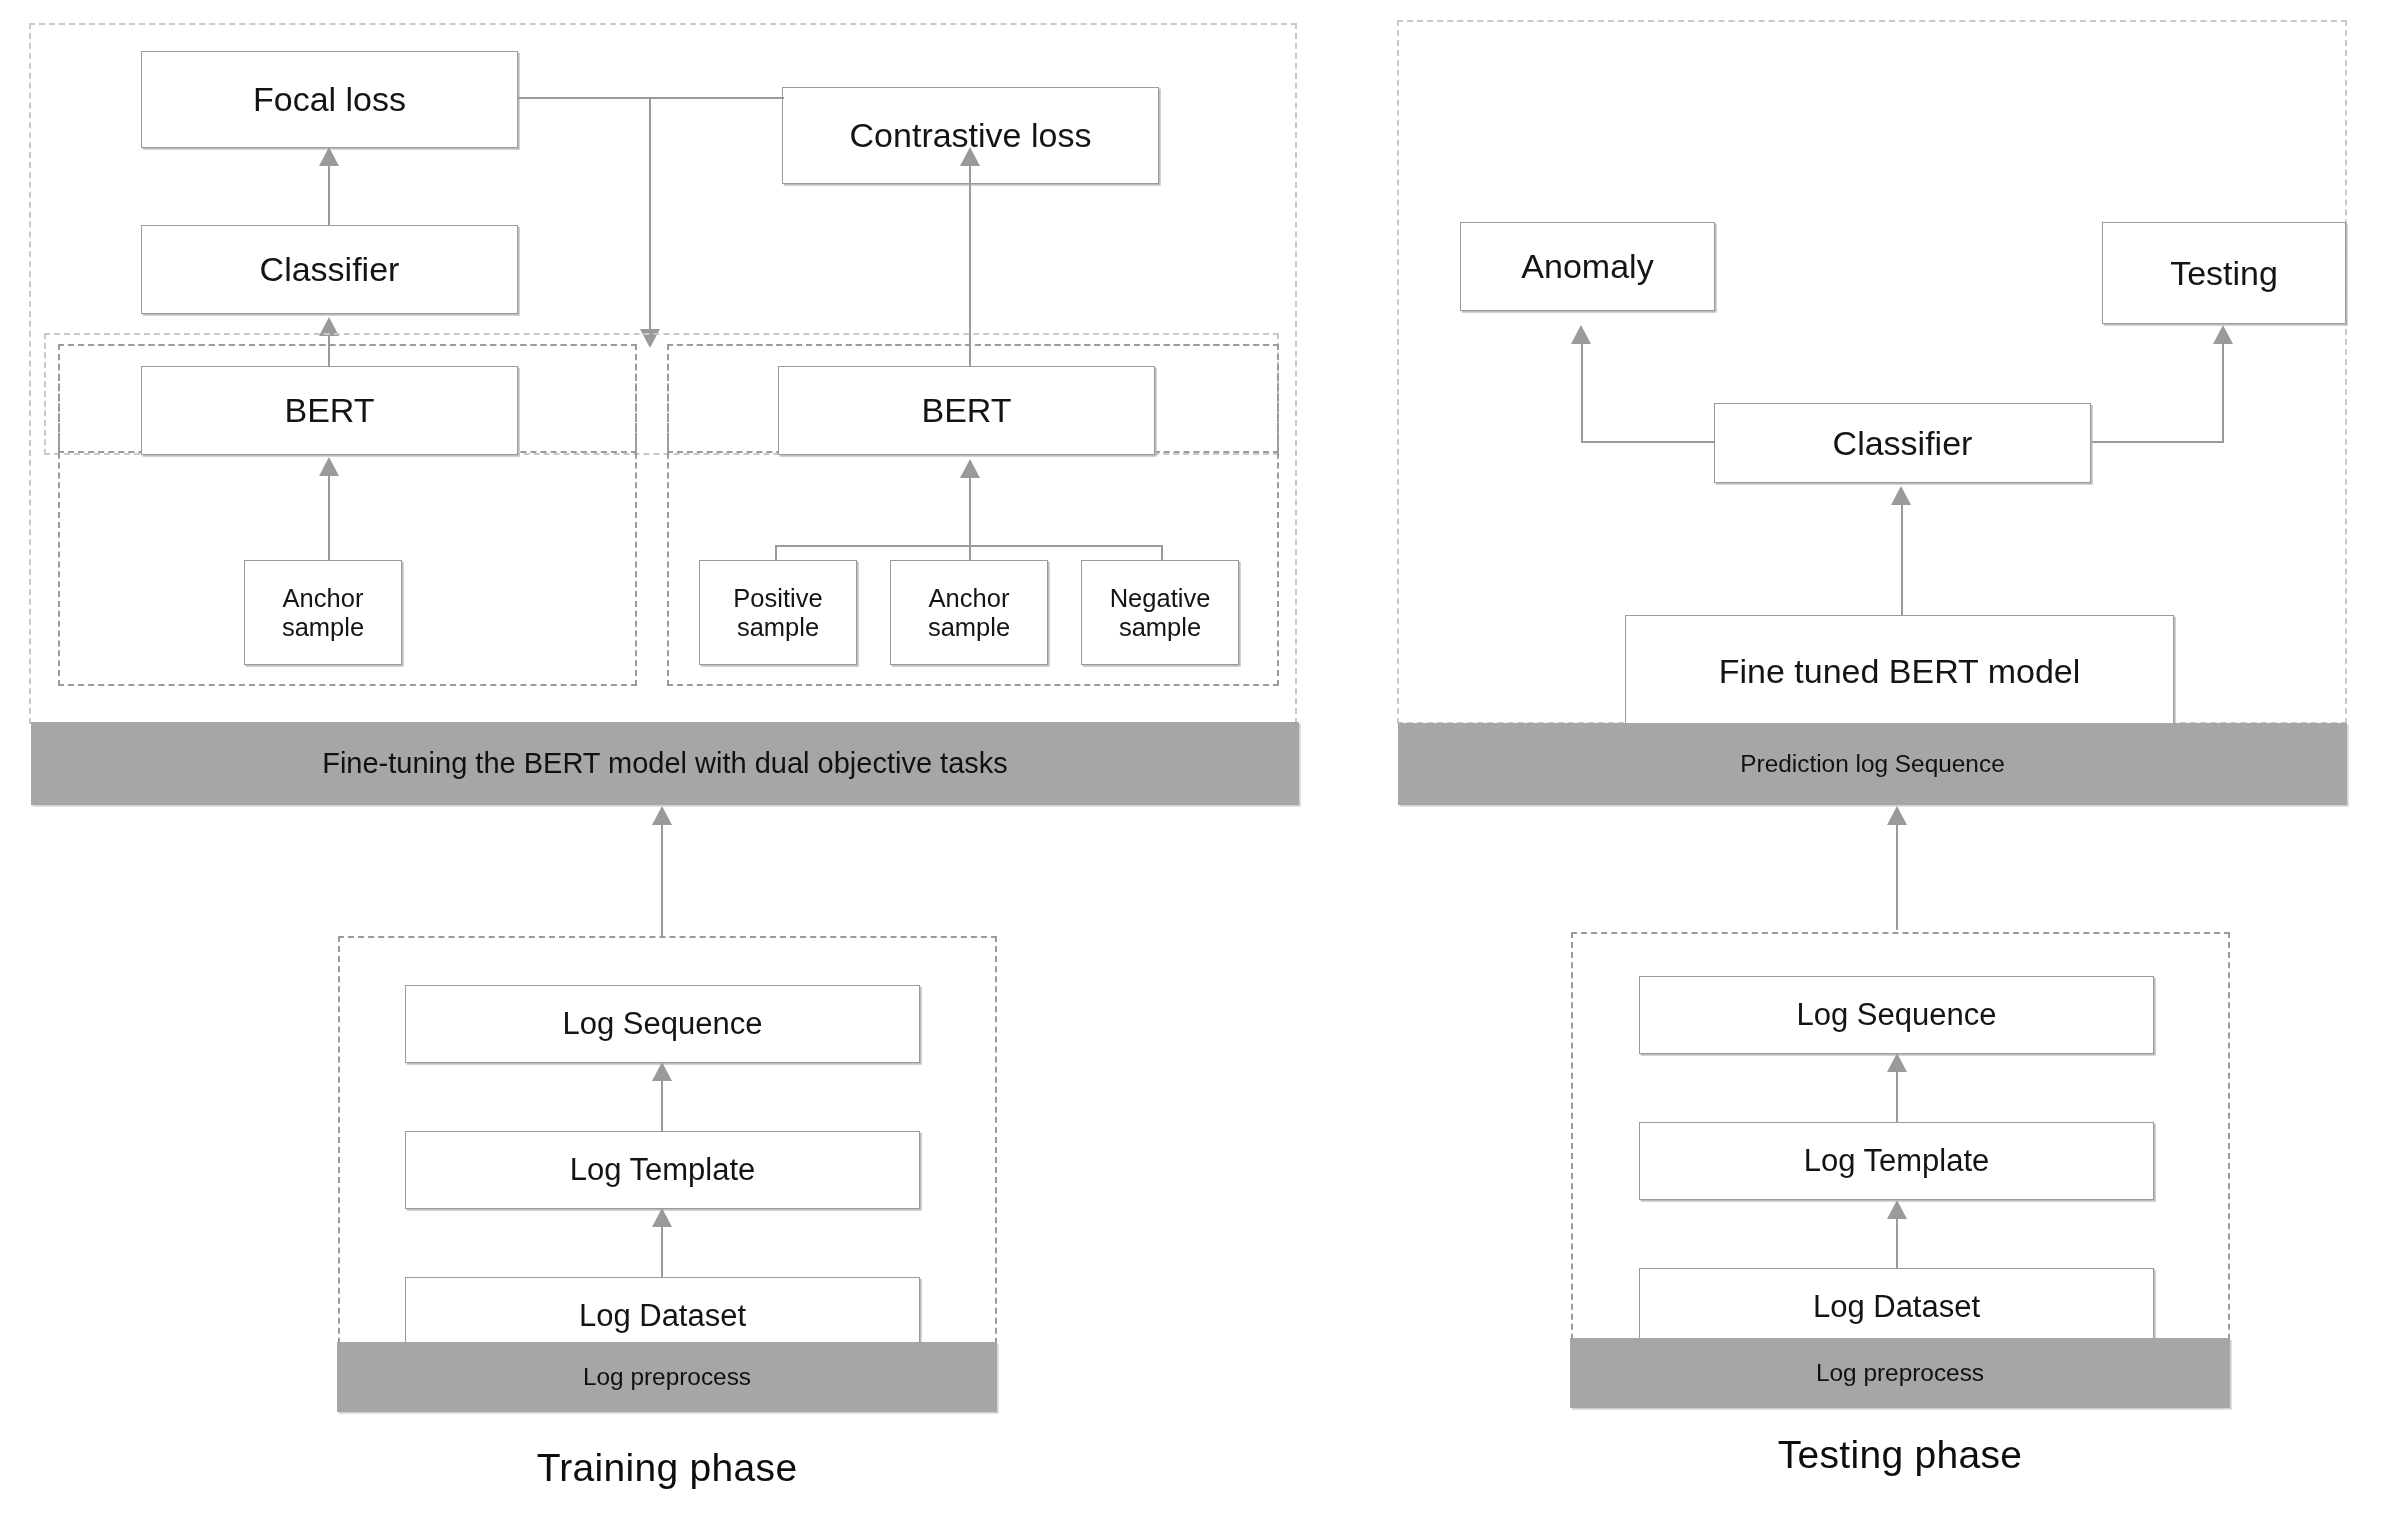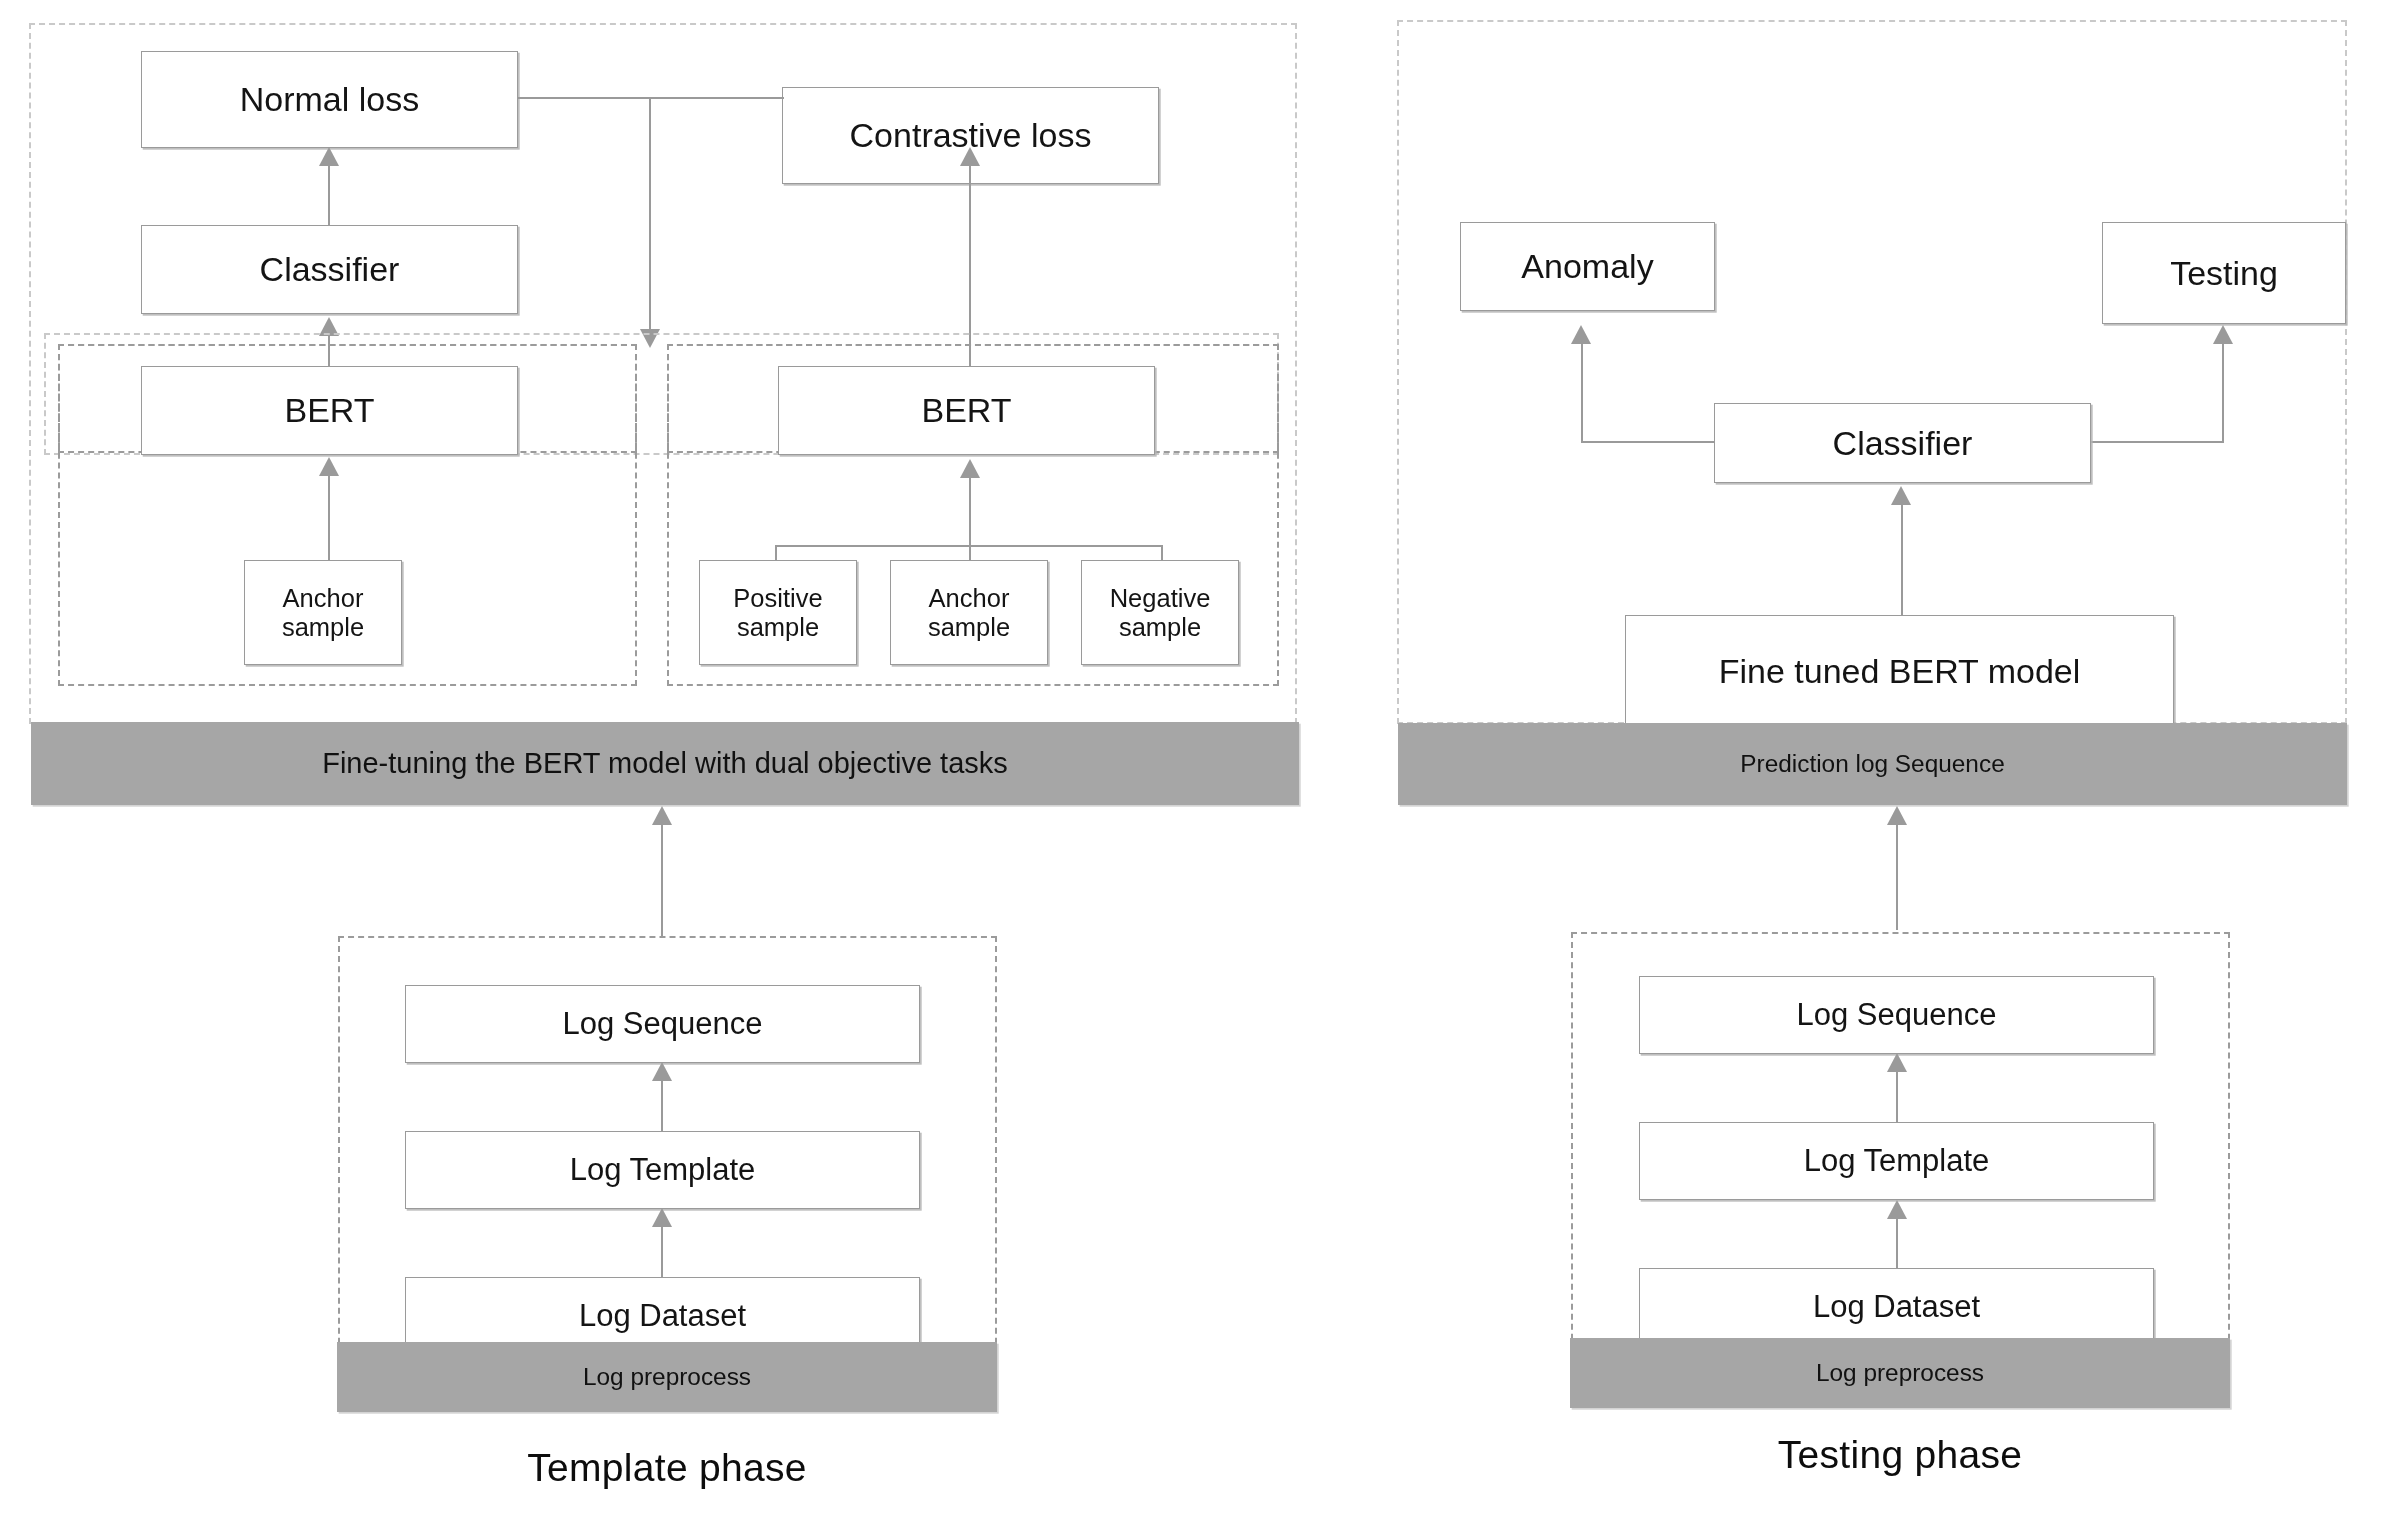--- a/index.html
+++ b/index.html
@@ -43,21 +43,21 @@
   .fs-banner{font-size:29px;}
   .fs-banner-sm{font-size:24.4px;}
 </style>
 </head>
 <body>
 
 <div id="stage">
 
   <div class="dash dash-light" style="left:29px;top:23px;width:1268px;height:701px;"></div>
 
-  <div class="node fs-big" style="left:141px;top:51px;width:377px;height:97px;">Normal  loss</div>
+  <div class="node fs-big" style="left:141px;top:51px;width:377px;height:97px;">Focal  loss</div>
 
   <div class="node fs-big" style="left:782px;top:51px;width:377px;height:97px;margin-top:36px;">Contrastive loss</div>
 
   <div class="hline" style="left:518px;top:97px;width:266px;"></div>
 
   <div class="vline" style="left:649px;top:97px;height:235px;"></div>
   <div class="arrow-down" style="left:640px;top:329px;"></div>
 
   <div class="vline" style="left:328px;top:166px;height:61px;"></div>
   <div class="arrow-up" style="left:319px;top:147px;"></div>
@@ -126,21 +126,21 @@
 
   <div class="node fs-mid" style="left:405px;top:1131px;width:515px;height:78px;">Log Template</div>
 
   <div class="vline" style="left:661px;top:1227px;height:50px;"></div>
   <div class="arrow-up" style="left:652px;top:1208px;"></div>
 
   <div class="node fs-mid" style="left:405px;top:1277px;width:515px;height:78px;">Log Dataset</div>
 
   <div class="banner fs-banner-sm" style="left:337px;top:1342px;width:660px;height:70px;">Log preprocess</div>
 
-  <div class="phase-label" style="left:337px;top:1446px;width:660px;">Template phase</div>
+  <div class="phase-label" style="left:337px;top:1446px;width:660px;">Training phase</div>
 
   <div class="dash dash-light" style="left:1397px;top:20px;width:950px;height:704px;"></div>
 
   <div class="node fs-big" style="left:1460px;top:222px;width:255px;height:89px;">Anomaly</div>
 
   <div class="node fs-big" style="left:2102px;top:222px;width:244px;height:102px;">Testing</div>
 
   <div class="vline" style="left:1581px;top:343px;height:100px;"></div>
   <div class="hline" style="left:1581px;top:441px;width:133px;"></div>
   <div class="arrow-up" style="left:1571px;top:325px;"></div>

